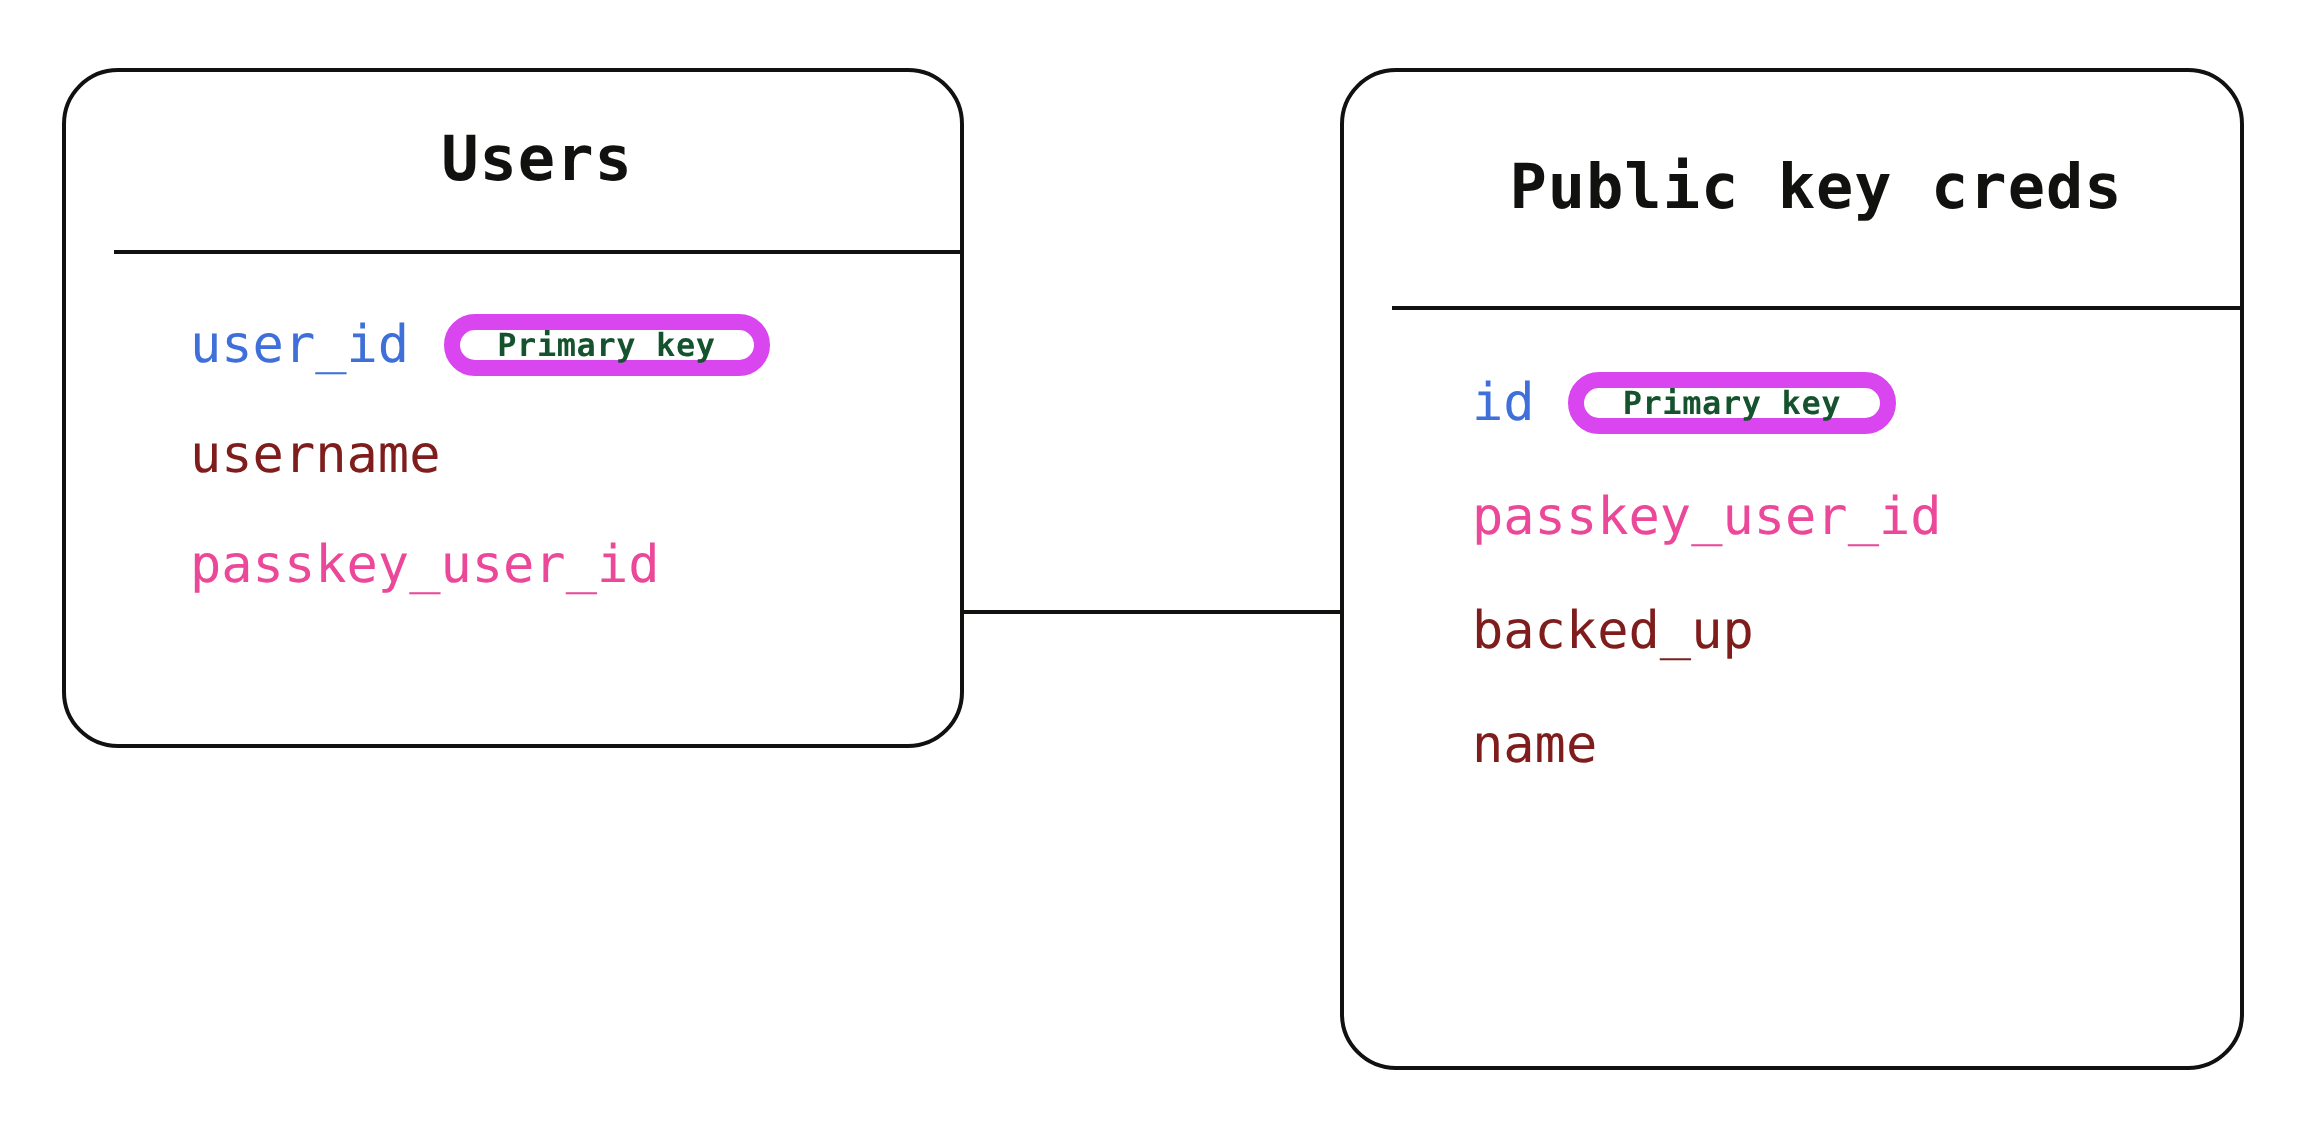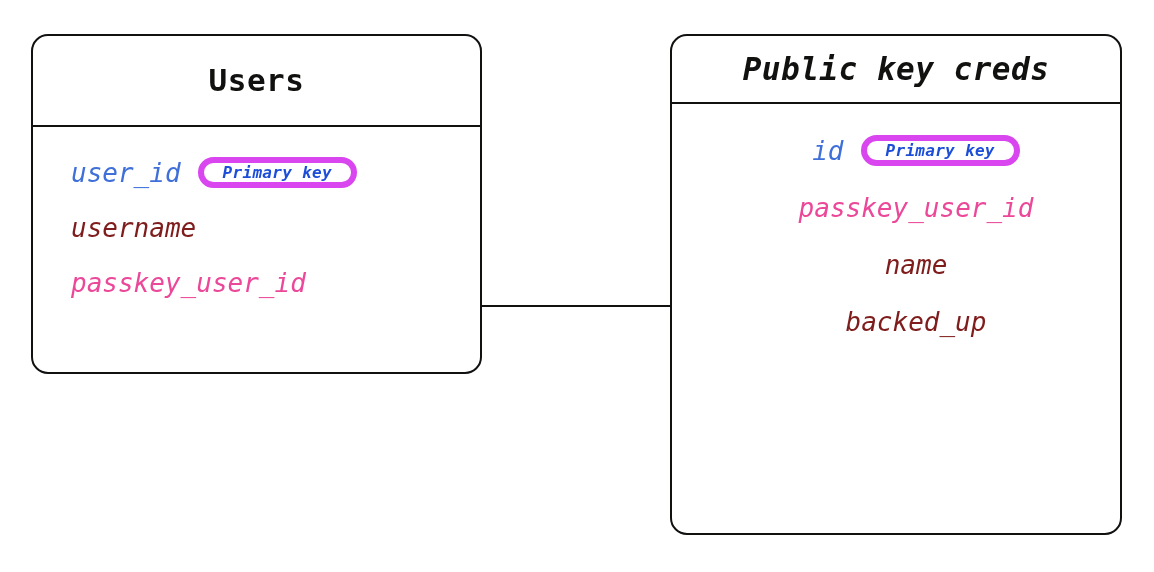--- a/index.html
+++ b/index.html
@@ -23,22 +23,23 @@
     width: 1154px;
     height: 572px;
   }
 
   
   .entity {
     position: absolute;
     box-sizing: border-box;
     background: #ffffff;
     border: 2px solid #11110f;
-    border-radius: 17px;
+    border-radius: 28px;
     overflow: hidden;
+    padding-left: 24px;
   }
 
   .entity-header {
     box-sizing: border-box;
     width: 100%;
     border-bottom: 2px solid #11110f;
     display: flex;
     align-items: center;
     justify-content: center;
   }
@@ -50,21 +51,20 @@
     letter-spacing: 0.5px;
     color: #11110f;
     white-space: nowrap;
     line-height: 1;
   }
 
   .entity-body {
     box-sizing: border-box;
     width: 100%;
     padding-top: 18px;
-    font-style: italic;
   }
 
   .field-row {
     display: flex;
     align-items: center;
     height: 55px;
     padding-left: 38px;
     white-space: nowrap;
   }
 
@@ -77,30 +77,30 @@
   }
   .field-name.pk    { color: #3f6fd8; }
   .field-name.fk    { color: #ec4899; }
   .field-name.plain { color: #7f1d1d; }
 
   .pk-badge {
     margin-left: 17px;
     box-sizing: border-box;
     height: 31px;
     padding: 0 19px;
-    border: 6px solid #d946ef;
+    border: 8px solid #d946ef;
     border-radius: 16px;
     display: inline-flex;
     align-items: center;
     justify-content: center;
     font-family: "DejaVu Sans Mono", "Liberation Mono", monospace;
     font-weight: 700;
     font-size: 16px;
     letter-spacing: 0.3px;
-    color: #1d4ed8;
+    color: #14532d;
     background: #ffffff;
     line-height: 1;
   }
 
   
   .connector {
     position: absolute;
     background: #11110f;
   }
 
@@ -108,22 +108,22 @@
   #entity-users {
     left: 31px;  top: 34px;
     width: 451px; height: 340px;
   }
   #entity-users .entity-header { height: 91px; }
 
   #entity-pkcreds {
     left: 670px; top: 34px;
     width: 452px; height: 501px;
   }
-  #entity-pkcreds .entity-header { height: 68px; font-style: italic; }
-  #entity-pkcreds .field-row { height: 57px; padding-left: 40px; justify-content: center; }
+  #entity-pkcreds .entity-header { height: 119px; }
+  #entity-pkcreds .field-row { height: 57px; padding-left: 40px; }
 
   #rel-users-pkcreds {
     left: 482px; top: 305px;
     width: 190px; height: 2px;
   }
 </style>
 </head>
 <body>
 
 <div id="canvas">
@@ -162,24 +162,24 @@
         <span class="field-name pk">id</span>
         <span class="pk-badge">Primary key</span>
       </div>
 
 
       <div class="field-row">
         <span class="field-name fk">passkey_user_id</span>
       </div>
 
       <div class="field-row">
-        <span class="field-name plain">name</span>
+        <span class="field-name plain">backed_up</span>
       </div>
 
       <div class="field-row">
-        <span class="field-name plain">backed_up</span>
+        <span class="field-name plain">name</span>
       </div>
 
 
     </div>
   </div>
 
 </div>
 
 </body></html>

